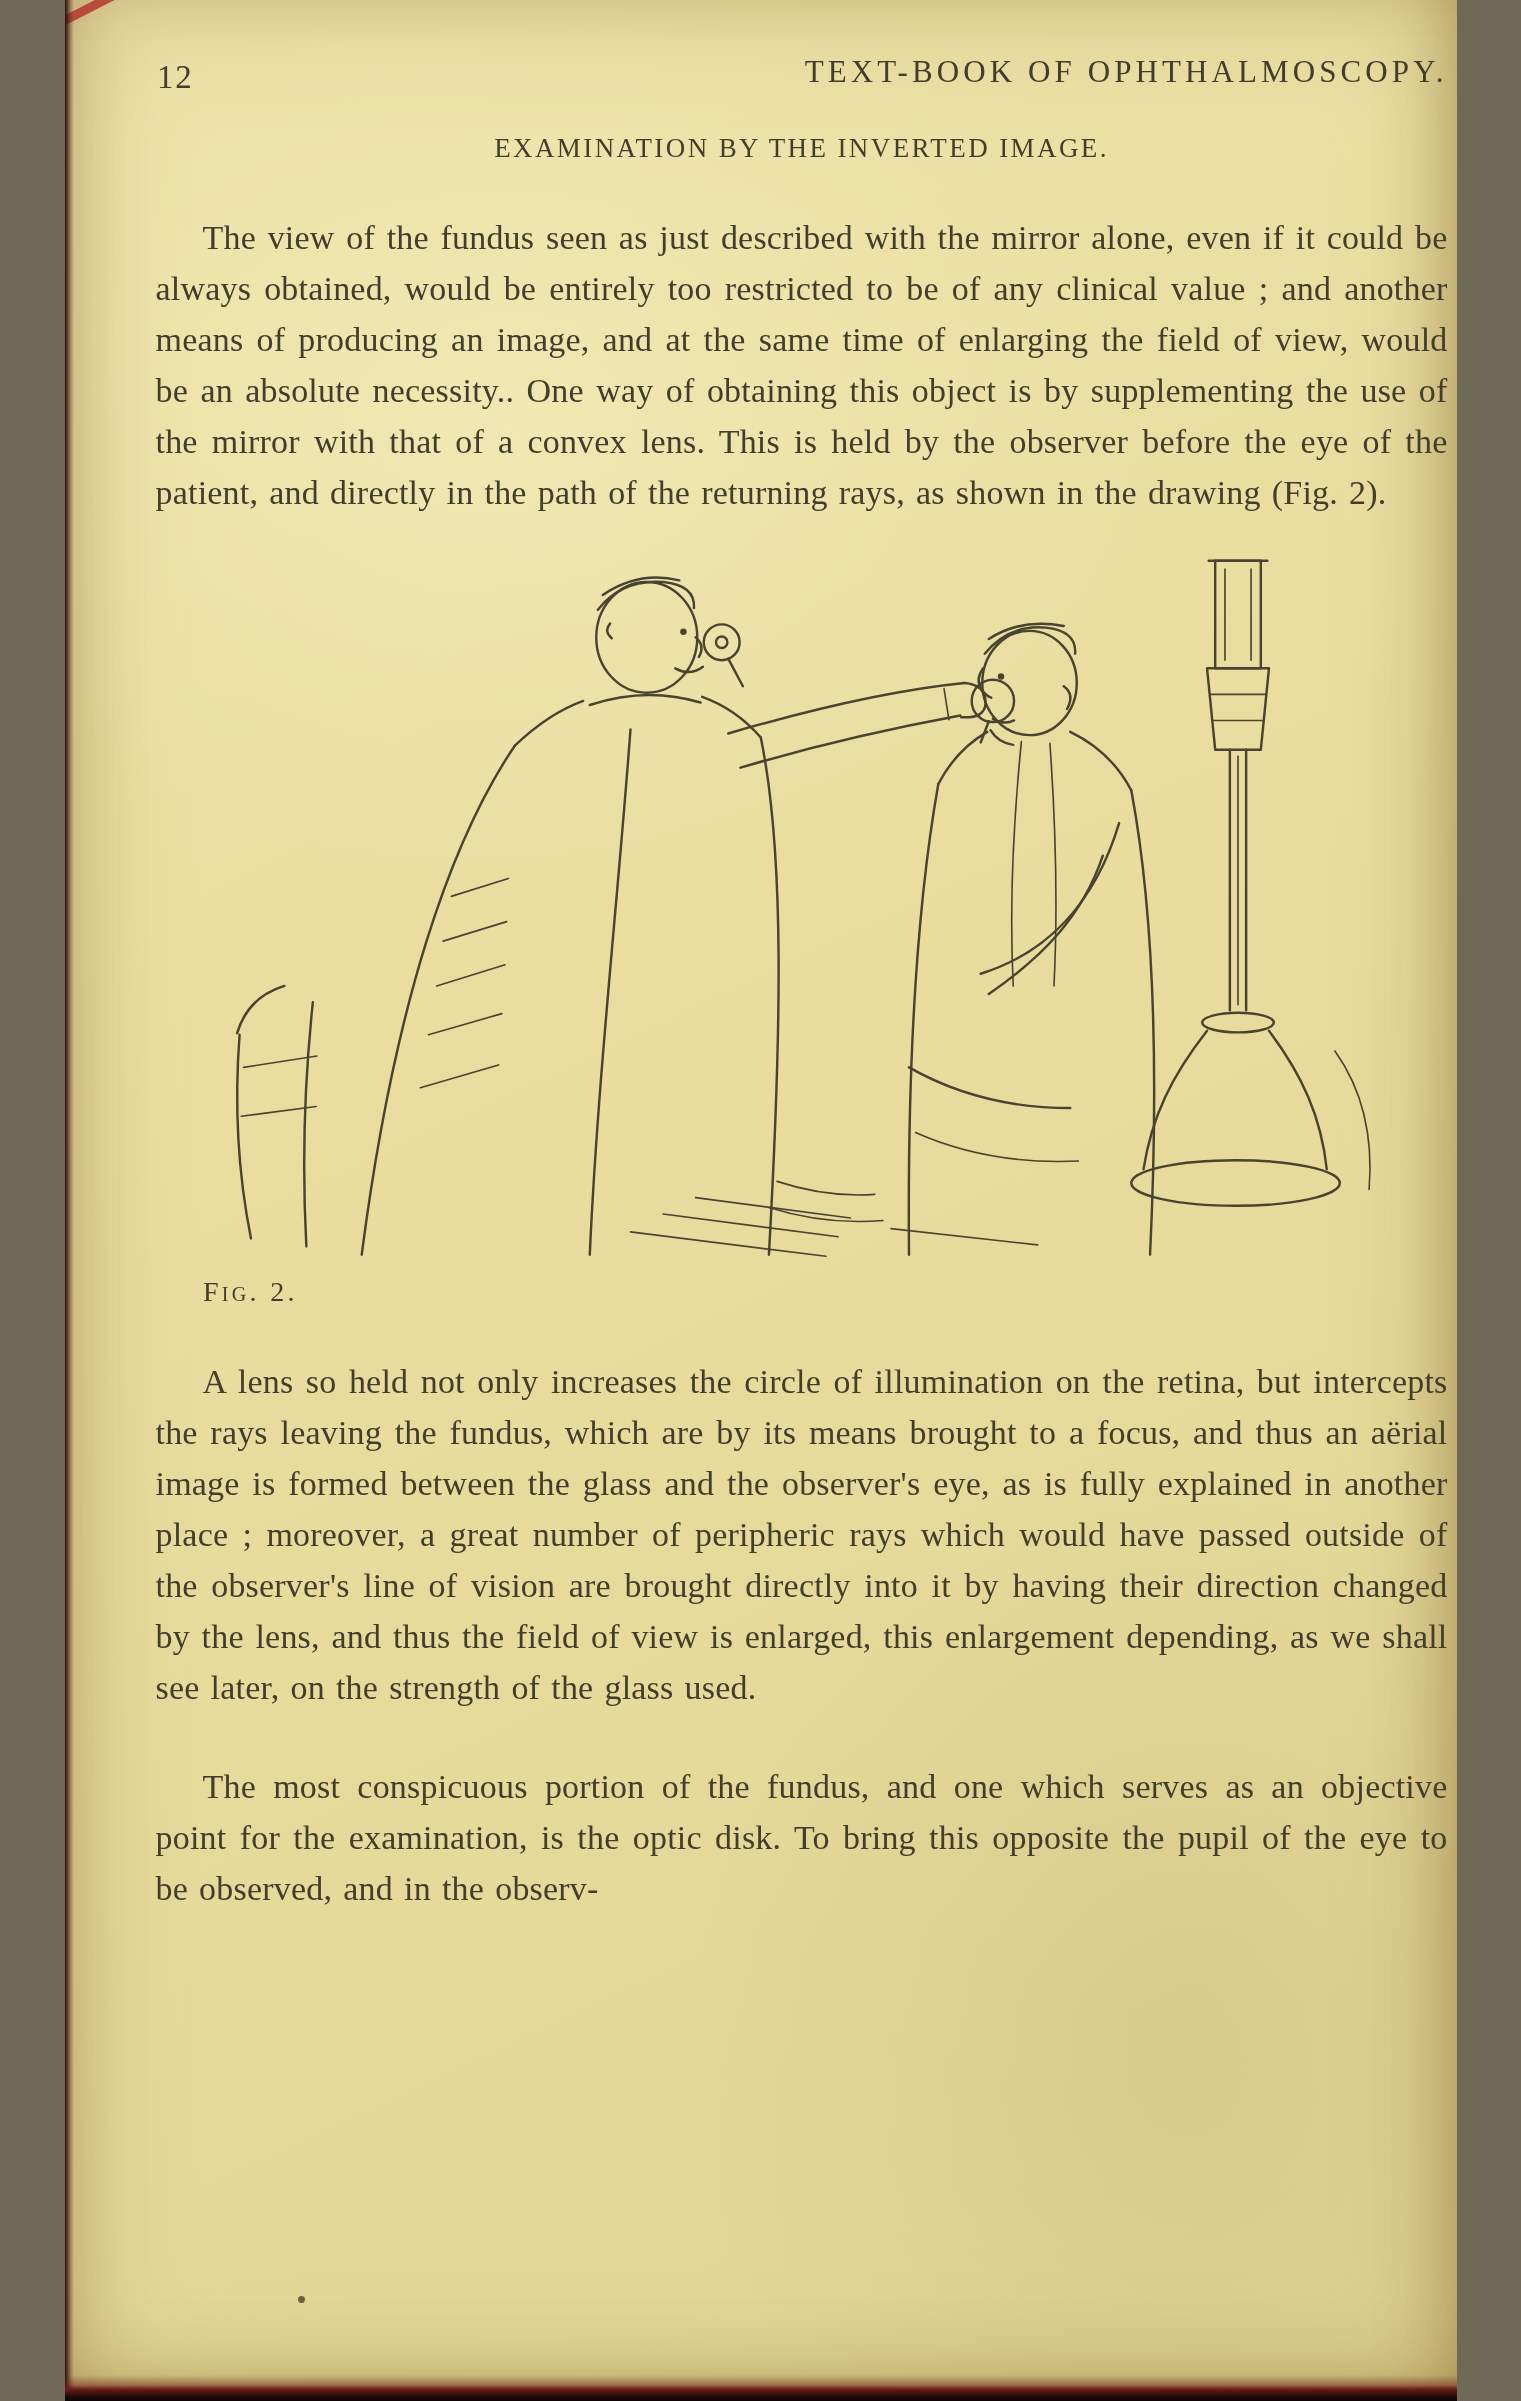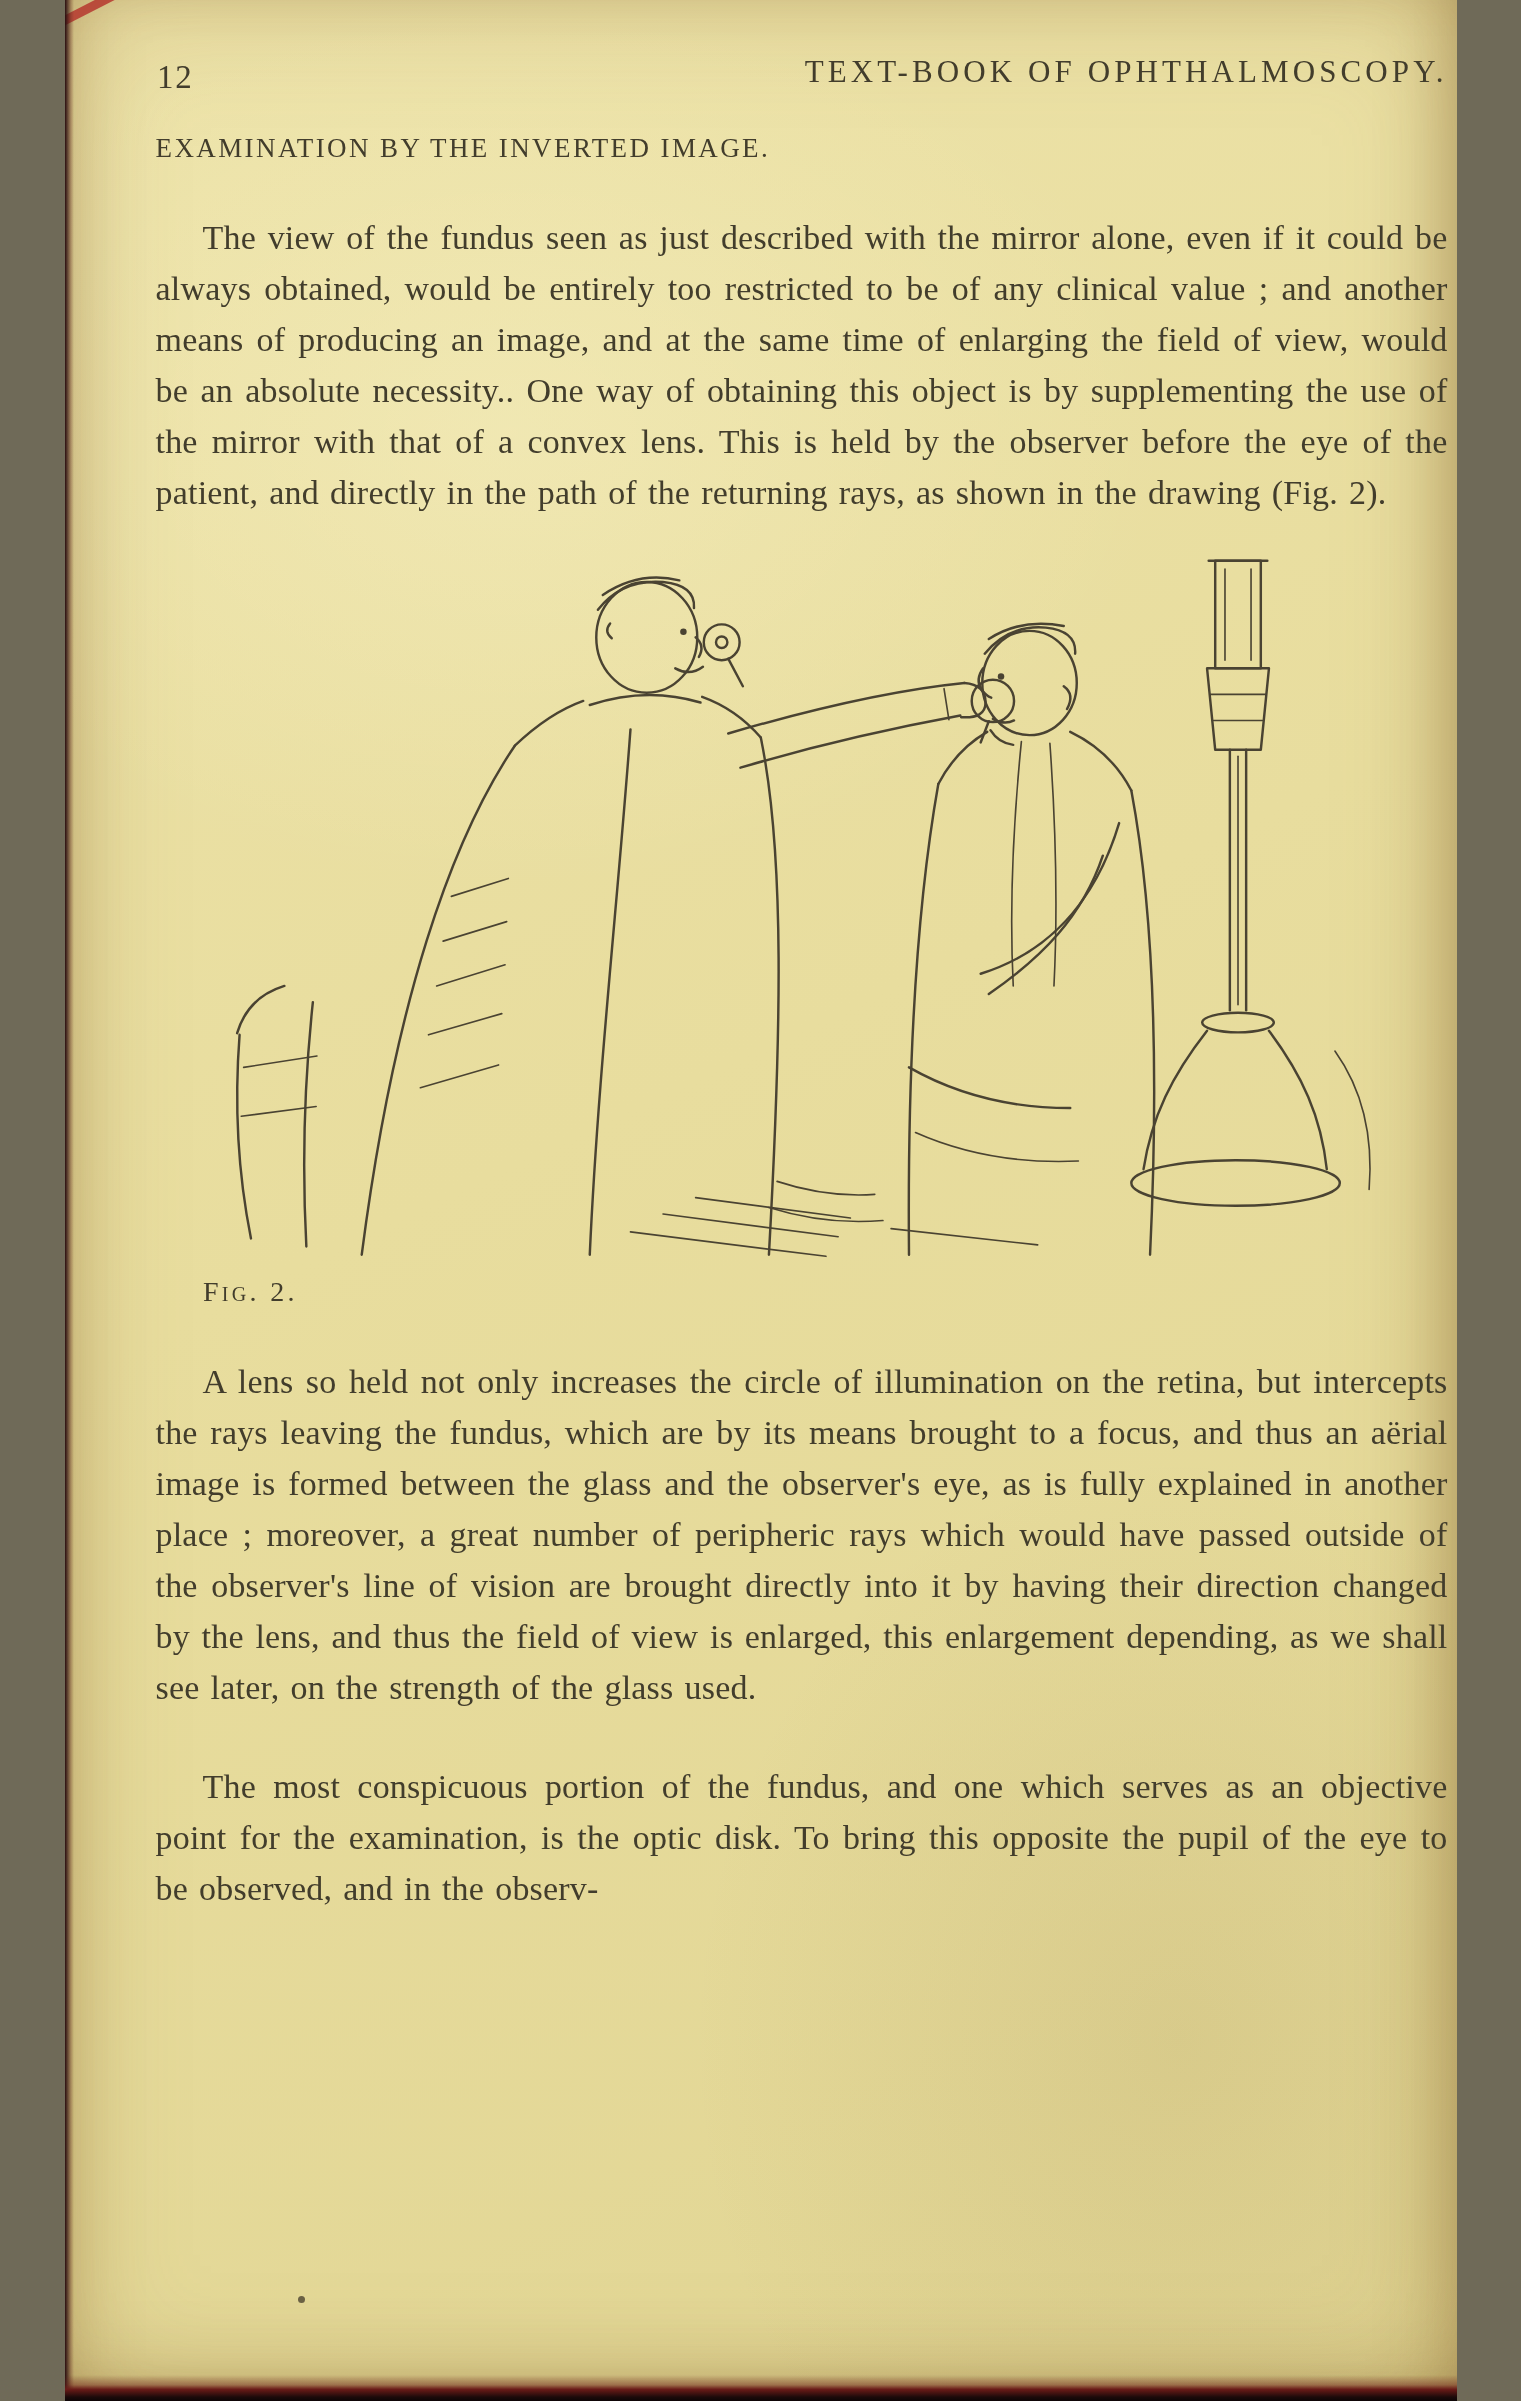--- a/index.html
+++ b/index.html
@@ -30,20 +30,21 @@
   p.body-par {
     font-size:34px;
     line-height:51px;
     text-align:justify;
     word-spacing:2.4px;
     letter-spacing:0.2px;
   }
   p.indent { text-indent:47px;margin-top:48px; }
   .section-heading {
     margin:37px 0 26px;
+    text-align:center;
     font-weight:normal;
     font-size:27px;
     letter-spacing:2.4px;
   }
   figure.engraving { margin:28px auto 24.4px; width:1197px; text-align:left; }
   figure.engraving svg { display:block; margin:0 auto; }
   figcaption { margin-top:13px; font-size:28px; font-variant:small-caps; letter-spacing:3.3px; }
   .eng { fill:none; stroke:#4a4332; stroke-width:3; stroke-linecap:round; stroke-linejoin:round; }
   .eng .thin { stroke-width:2; }
   .eng .dot { fill:#4a4332; stroke:none; }

